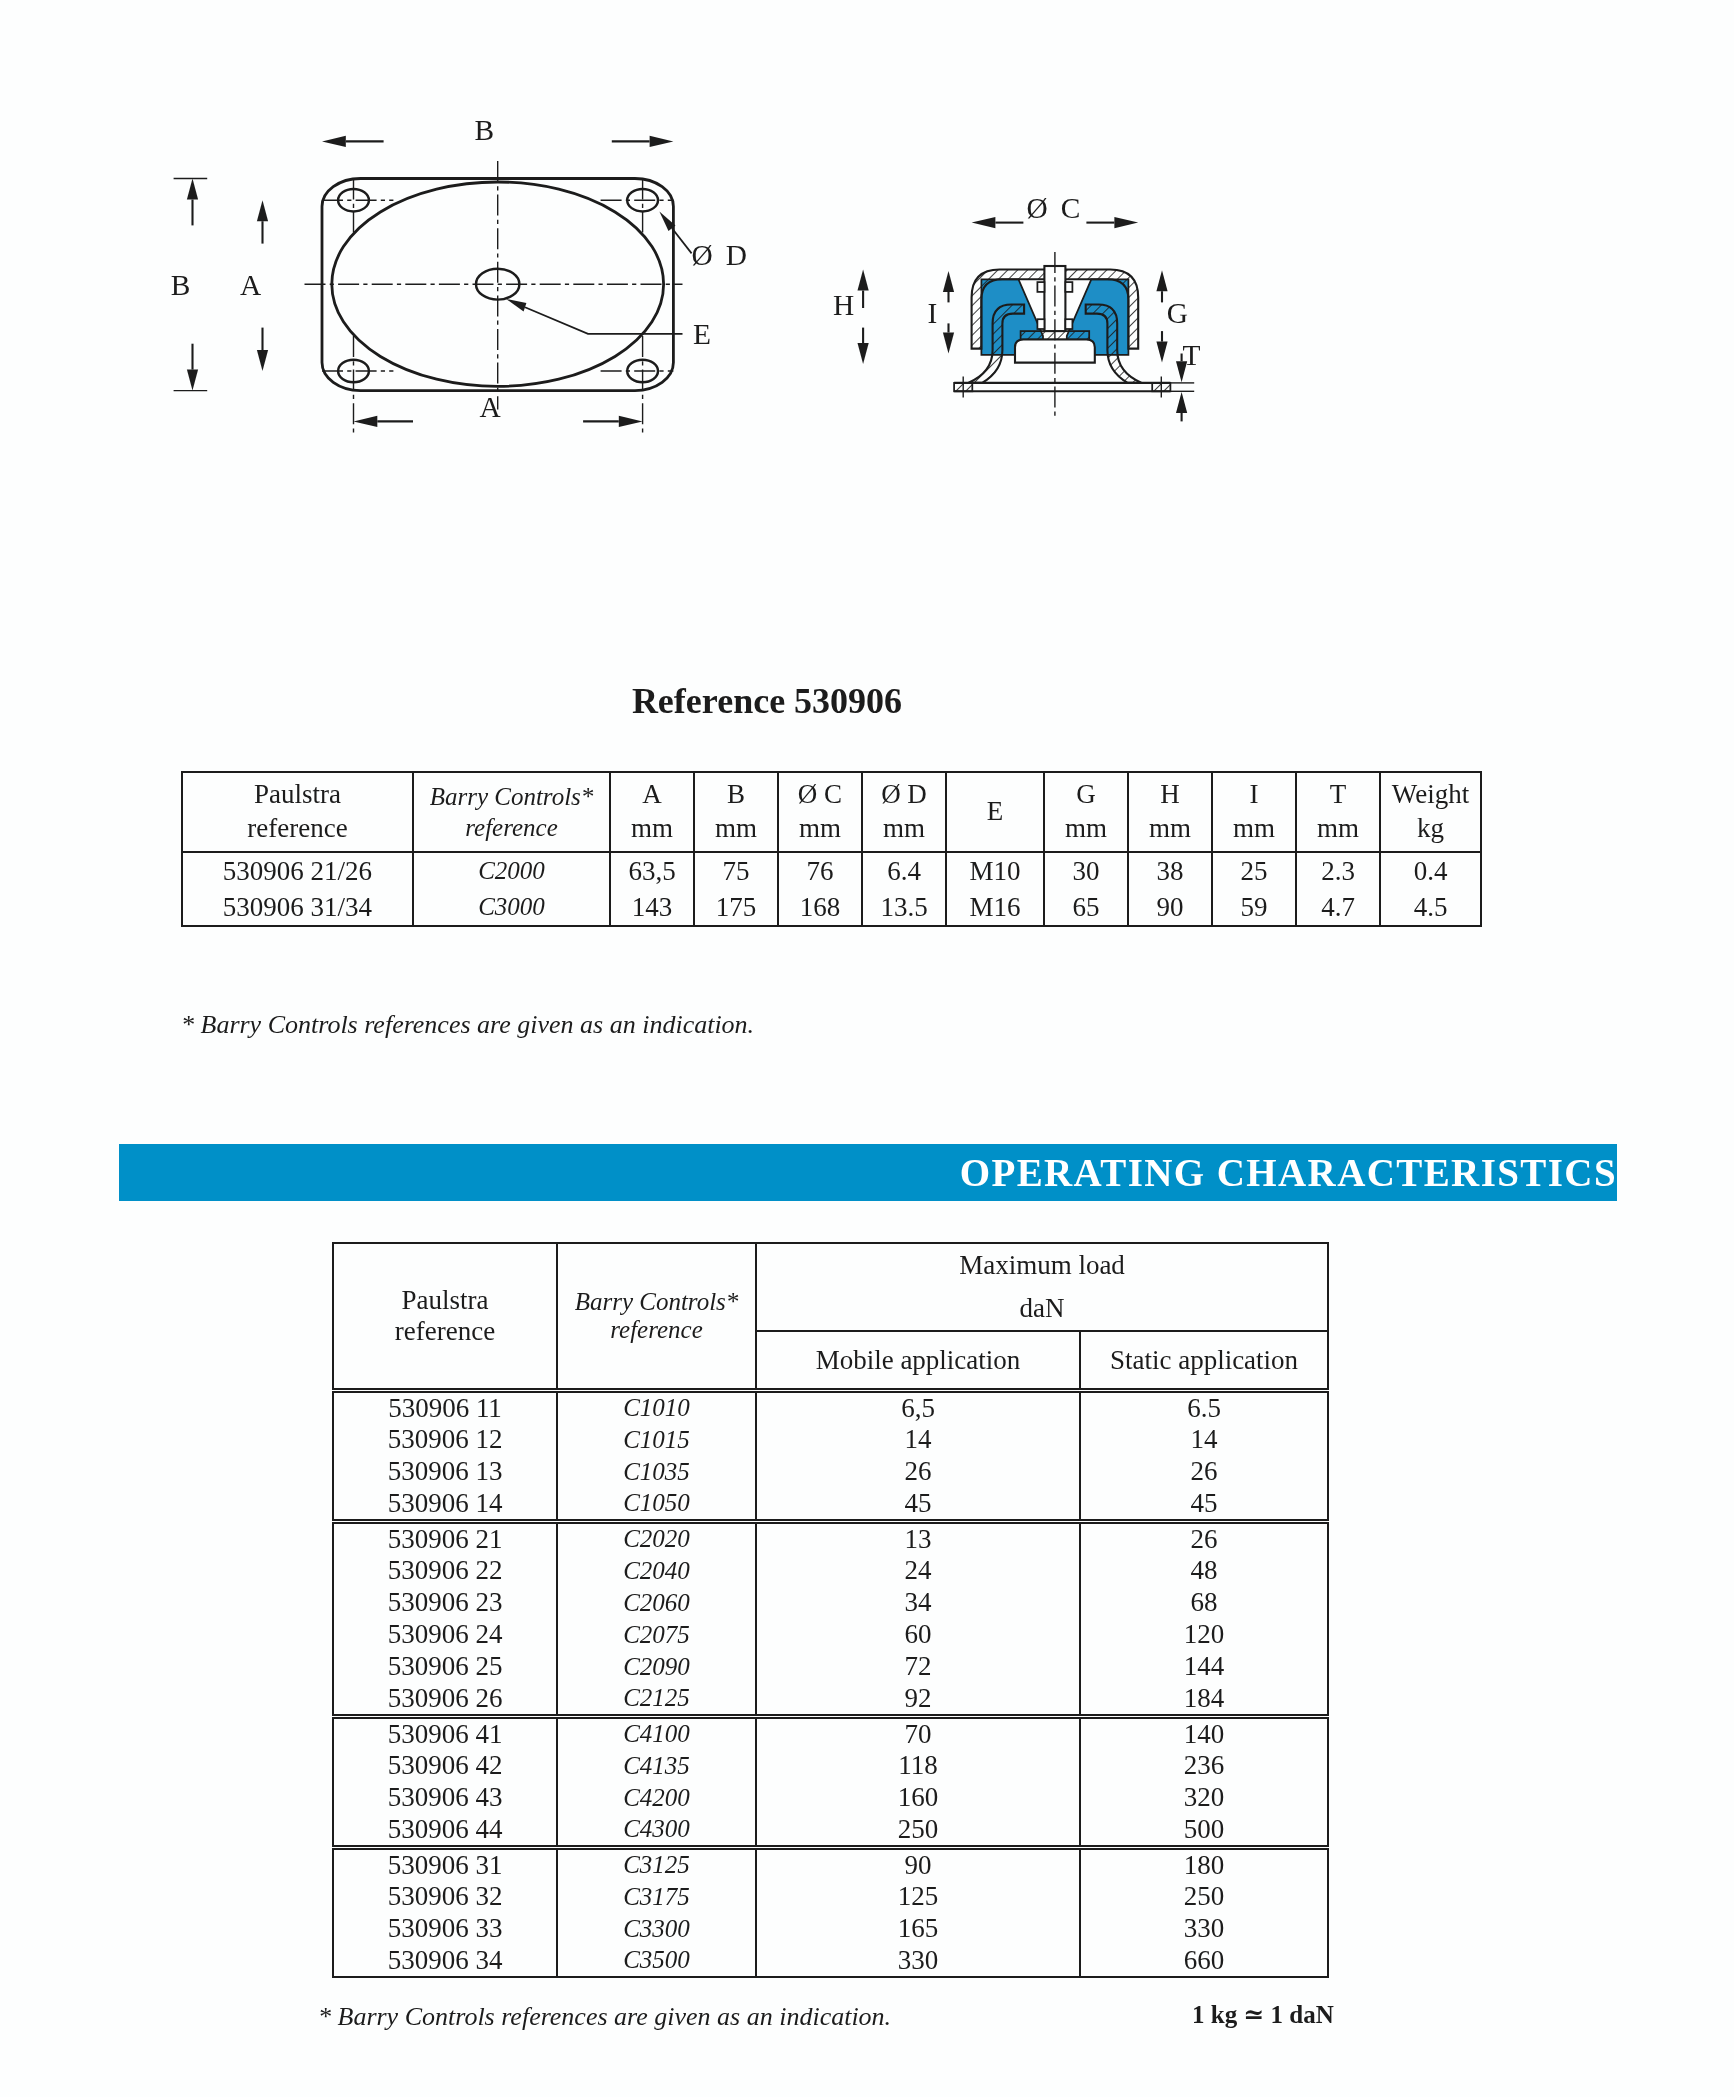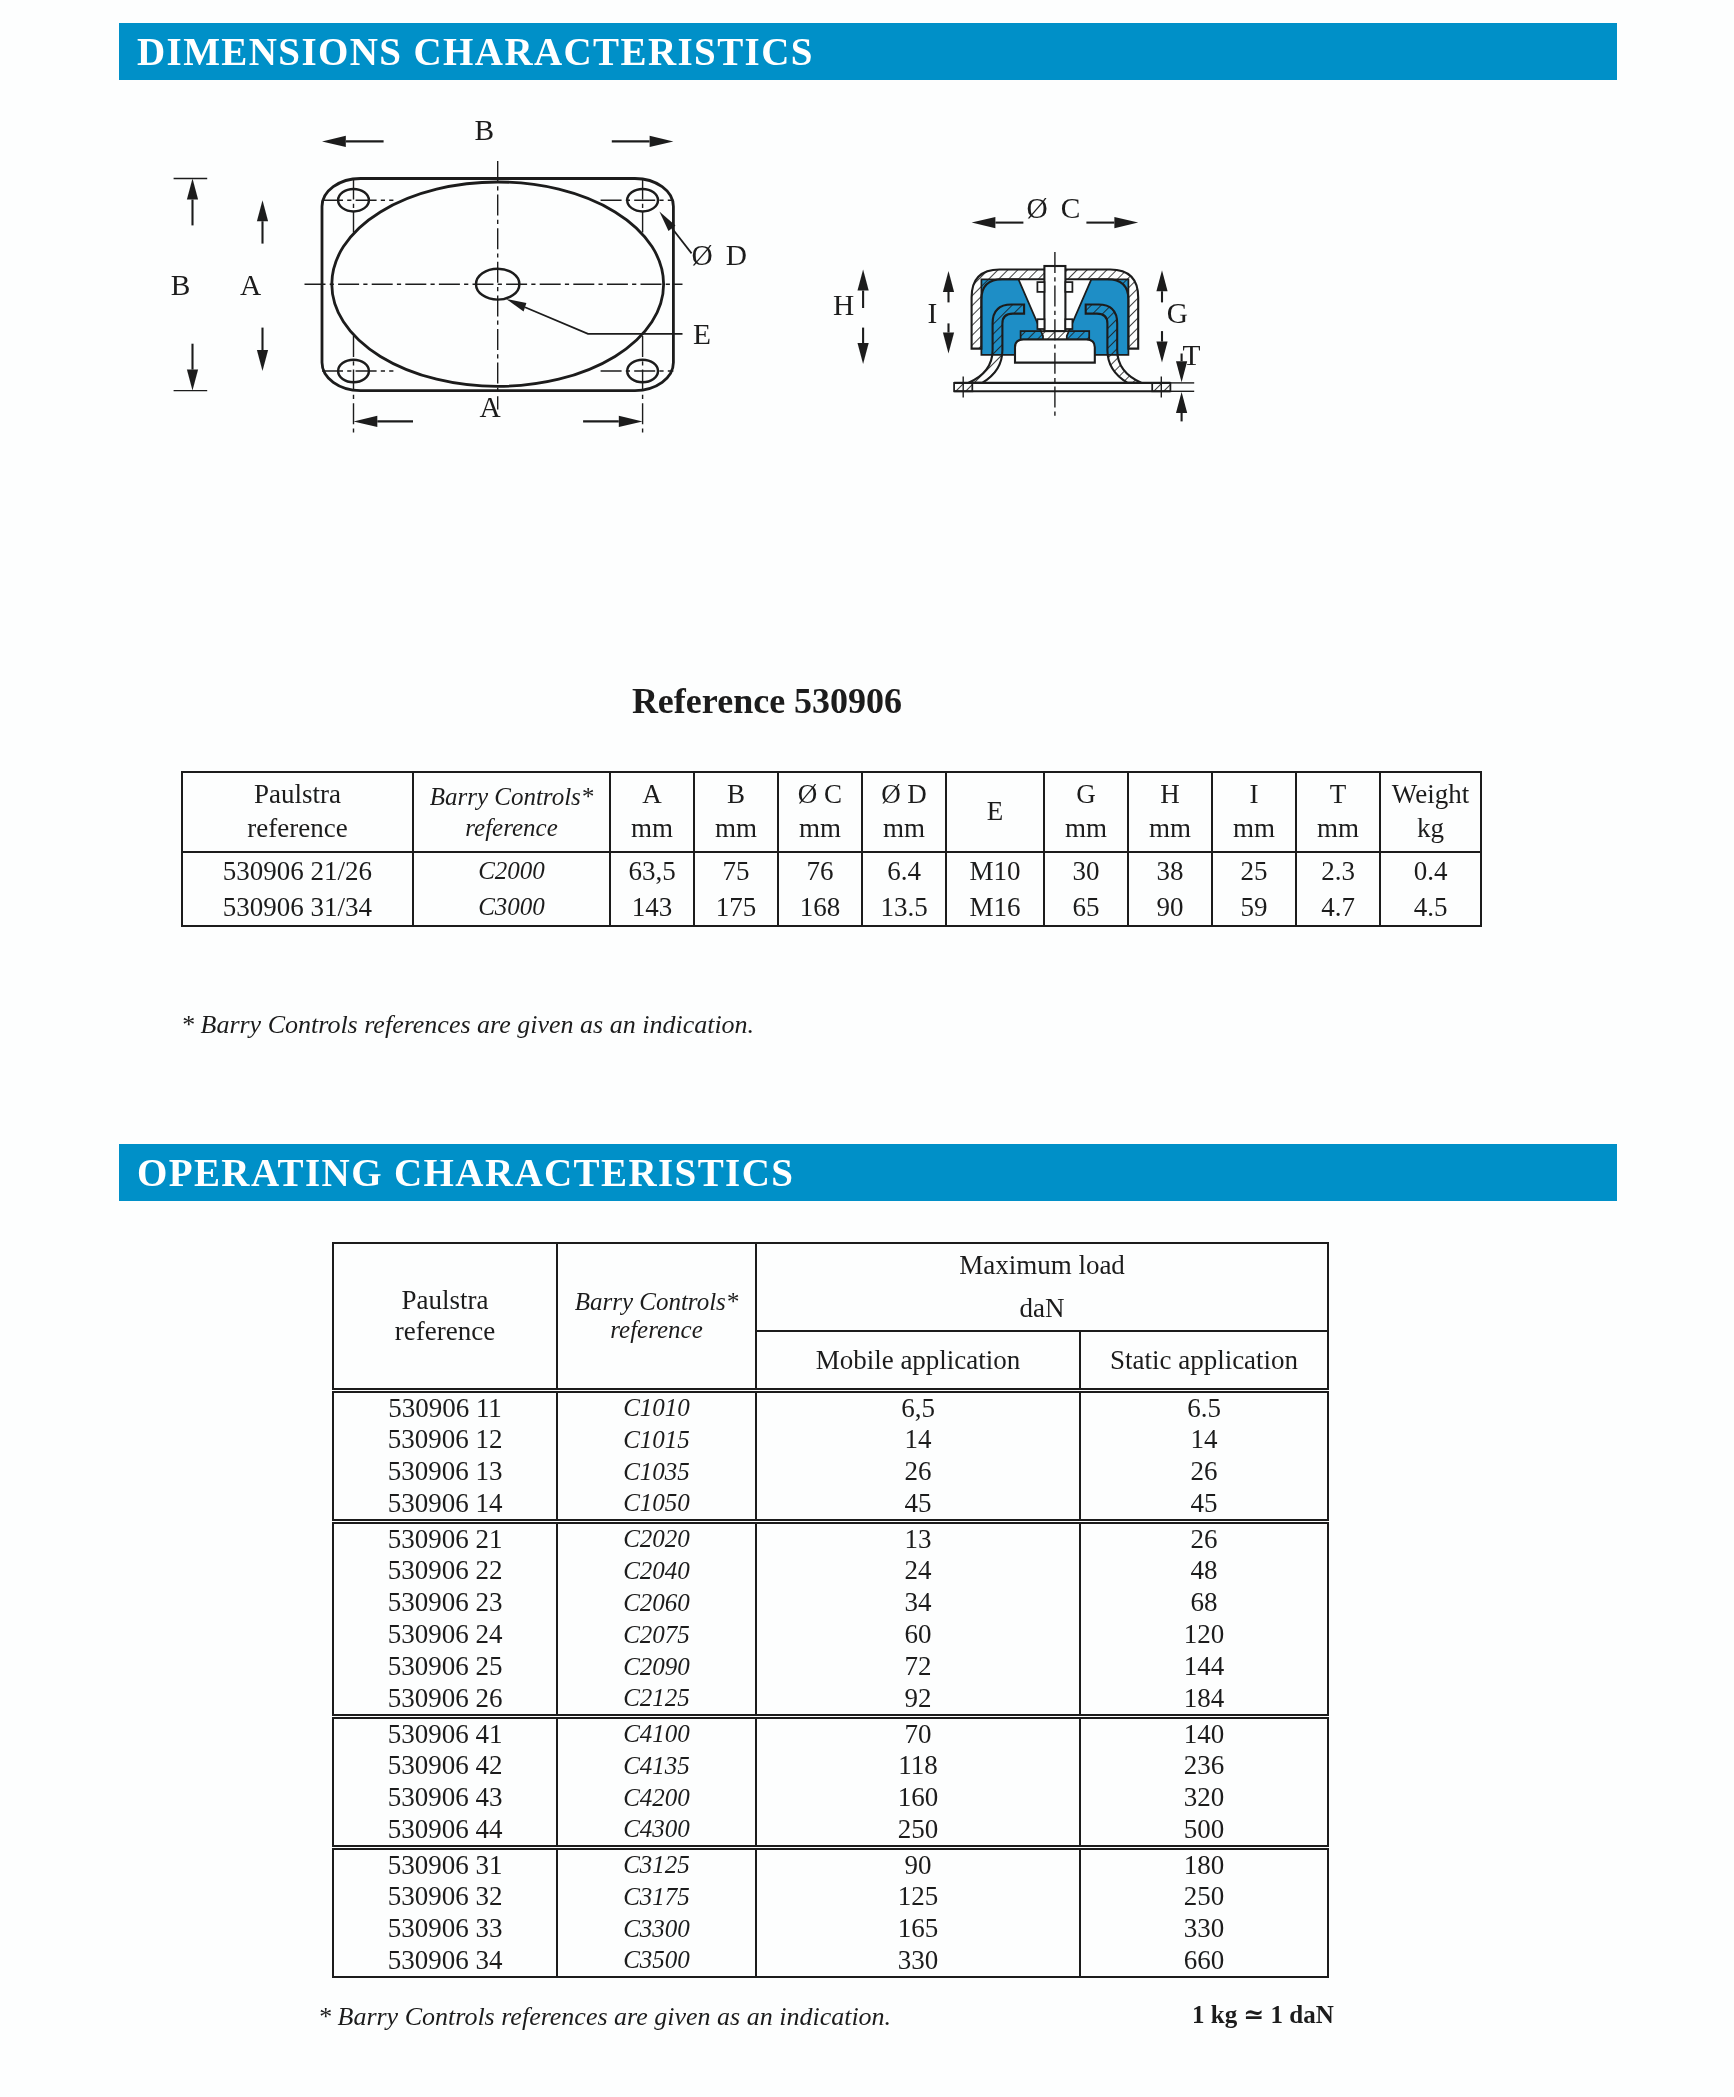--- a/index.html
+++ b/index.html
@@ -3,21 +3,21 @@
 <meta charset="utf-8">
 <style>
   * { margin:0; padding:0; box-sizing:border-box; }
   body { background:#e8e8e8; font-family:"Liberation Serif","DejaVu Serif",serif; }
   .page { position:relative; width:1735px; height:2097px; background:#fdfefe; color:#1c1c1c; overflow:hidden; }
 
   .banner { position:absolute; left:119px; width:1498px; height:57px;
             display:flex; align-items:center; padding-left:18px; }
   .banner .banner-title { color:#ffffff; font-size:39px; font-weight:700; letter-spacing:1.4px; }
   #banner-dimensions { top:23px; }
-  #banner-operating { top:1144px; }
+  #banner-operating { top:1144px;justify-content:flex-end; }
 
   #drawings { position:absolute; left:105px; top:98px; }
   svg text { font-family:"Liberation Serif","DejaVu Serif",serif; font-size:42px; fill:#1c1c1c; }
 
   .caption { position:absolute; left:557px; top:680px; width:420px; text-align:center;
              font-size:36px; font-weight:700; }
 
   table { border-collapse:collapse; table-layout:fixed; background:#fdfefe; }
   th, td { border:2.1px solid #1c1c1c; text-align:center; vertical-align:middle;
            font-size:27px; font-weight:400; overflow:hidden; }
@@ -41,23 +41,20 @@
   .footnote { position:absolute; font-style:italic; font-size:26px; }
   #footnote-dim { left:181px; top:1010px; }
   #footnote-op  { left:318px; top:2002px; }
   .unit-note { position:absolute; left:1192px; top:2000px; font-size:25px; font-weight:700; }
 </style>
 </head>
 <body>
 
 <div class="page">
 
-  <div class="banner" id="banner-dimensions" style="background-color: rgb(0, 144, 200);">
-    <span class="banner-title">DIMENSIONS CHARACTERISTICS</span>
-  </div>
 
   <svg id="drawings" width="1372" height="490" viewBox="150 140 1960 700">
     <defs>
       <pattern id="hatch" patternUnits="userSpaceOnUse" width="10" height="10" patternTransform="rotate(45)">
         <line x1="0" y1="0" x2="0" y2="10" stroke="#1c1c1c" stroke-width="2.4"></line>
       </pattern>
     </defs>
 
     <g>
 

